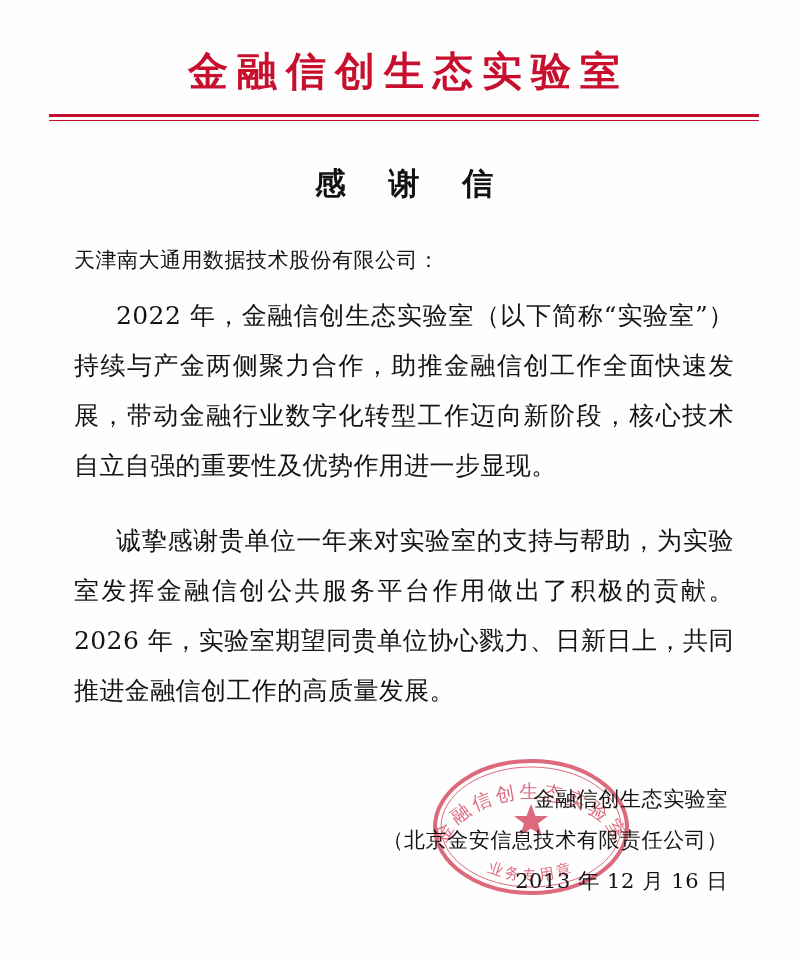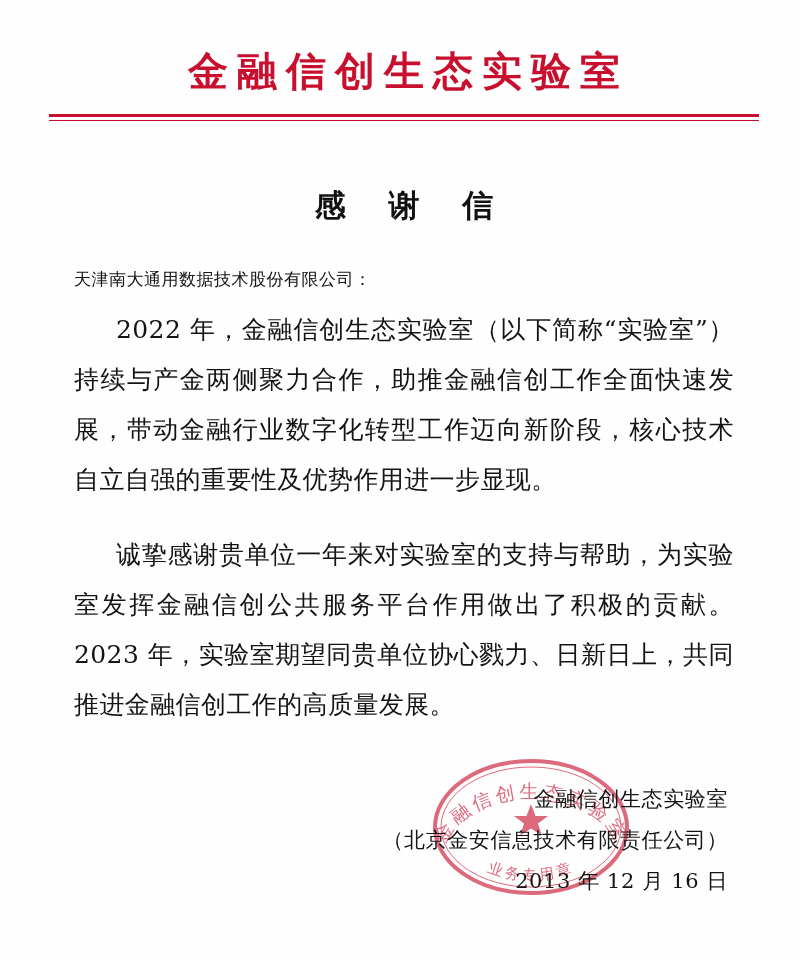--- a/index.html
+++ b/index.html
@@ -49,36 +49,36 @@
   .rule-gap {
     height: 3px;
   }
   .rule-thin {
     height: 1px;
     background: #c8102e;
   }
 
   
   .doc-title {
-    margin-top: 64px;
+    margin-top: 42px;
     text-align: center;
     font-size: 31px;
     font-weight: bold;
     letter-spacing: 16px;
     text-indent: 16px;
     color: #111;
   }
 
   
   .body-wrap {
     margin: 36px auto 0;
     width: 660px;
   }
   .salutation {
-    font-size: 17px;
+    font-size: 21px;
     line-height: 1.9;
     letter-spacing: 0.5px;
     color: #141414;
   }
   .para {
     font-size: 25px;
     line-height: 2.0;
     letter-spacing: 0.4px;
     text-indent: 42px;
     text-align: justify;
@@ -132,21 +132,21 @@
       <div class="rule-gap"></div>
       <div class="rule-thin"></div>
     </div>
   </div>
 
   <div class="doc-title">感 谢 信</div>
 
   <div class="body-wrap">
     <div class="salutation">天津南大通用数据技术股份有限公司：</div>
     <p class="para">2022 年，金融信创生态实验室（以下简称“实验室”）持续与产金两侧聚力合作，助推金融信创工作全面快速发展，带动金融行业数字化转型工作迈向新阶段，核心技术自立自强的重要性及优势作用进一步显现。</p>
-    <p class="para">诚挚感谢贵单位一年来对实验室的支持与帮助，为实验室发挥金融信创公共服务平台作用做出了积极的贡献。2023 年，实验室期望同贵单位协心戮力、日新日上，共同推进金融信创工作的高质量发展。</p>
+    <p class="para">诚挚感谢贵单位一年来对实验室的支持与帮助，为实验室发挥金融信创公共服务平台作用做出了积极的贡献。2026 年，实验室期望同贵单位协心戮力、日新日上，共同推进金融信创工作的高质量发展。</p>
   </div>
 
   <div class="seal">
     <svg viewBox="0 0 210 150" xmlns="http://www.w3.org/2000/svg">
       <ellipse cx="105" cy="75" rx="96" ry="66" fill="none" stroke="#d4405a" stroke-width="4"></ellipse>
       <ellipse cx="105" cy="75" rx="90" ry="60" fill="none" stroke="#d4405a" stroke-width="1"></ellipse>
       <defs>
         <path id="sealArc" d="M 22 86 A 88 60 0 0 1 188 86" fill="none"></path>
         <path id="sealArcBottom" d="M 34 96 A 76 50 0 0 0 176 96" fill="none"></path>
       </defs>

